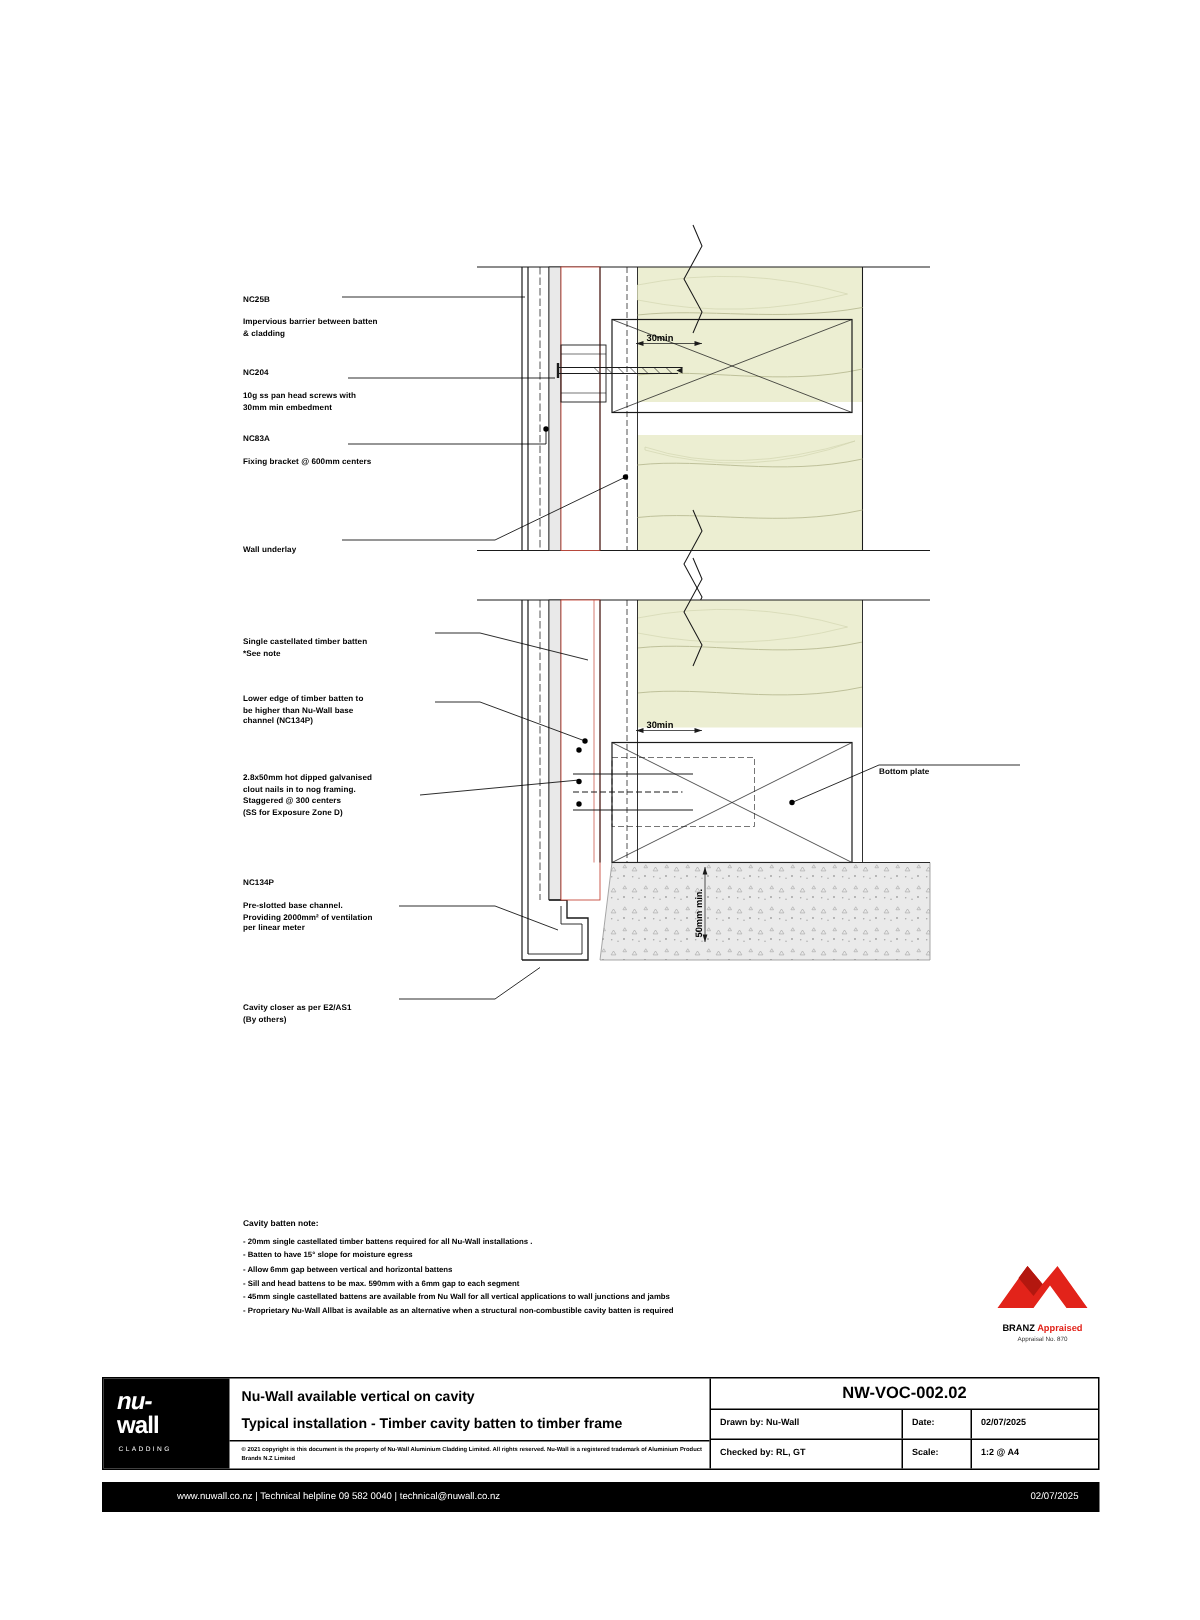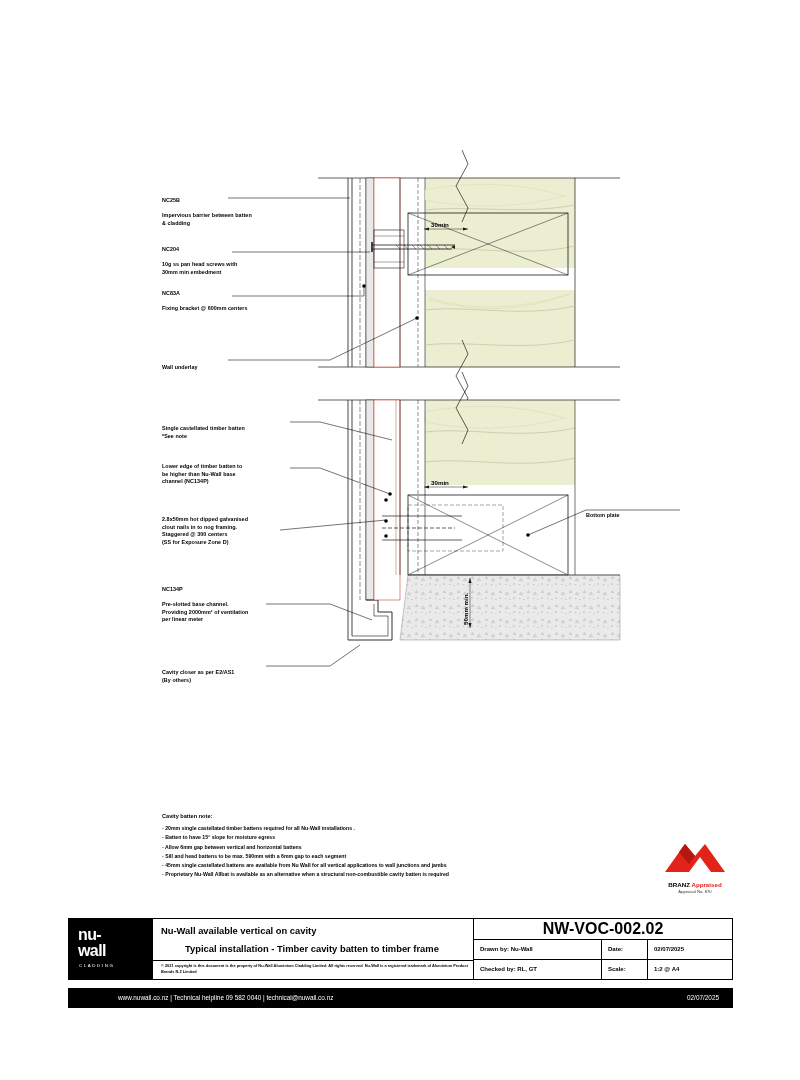--- a/index.html
+++ b/index.html
@@ -88,20 +88,21 @@
     position: relative;
     flex: none;
   }
   .tb-logo .nw1 {
     position: absolute;
     left: 9px; top: 8px;
     font-size: 16px;
     font-weight: bold;
     letter-spacing: -0.6px;
     line-height: 16px;
+    font-style: italic;
   }
   .tb-logo .nw2 {
     position: absolute;
     left: 9px; top: 24px;
     font-size: 16px;
     font-weight: bold;
     letter-spacing: -0.6px;
     line-height: 16px;
   }
   .tb-logo .nwsub {
@@ -121,21 +122,20 @@
     position: absolute;
     left: 8px; top: 6px;
     font-size: 9.4px;
     font-weight: bold;
   }
   .tb-mid .row2 {
     position: absolute;
     left: 8px; top: 24px;
     font-size: 9.4px;
     font-weight: bold;
-    margin-left: 24px;
   }
   .tb-mid .sep {
     position: absolute;
     left: 0; right: 0; top: 41px;
     height: 1px; background: #000;
   }
   .tb-mid .copy {
     position: absolute;
     left: 8px; top: 44px;
     right: 4px;
@@ -147,21 +147,21 @@
     width: 258px;
     flex: none;
     display: flex;
     flex-direction: column;
   }
   .tb-right .dnum {
     height: 22px;
     display: flex;
     align-items: center;
     justify-content: center;
-    font-size: 16px;
+    font-size: 11px;
     font-weight: bold;
     border-bottom: 1px solid #000;
     box-sizing: border-box;
   }
   .tb-right .r {
     height: 20px;
     display: flex;
     align-items: center;
     box-sizing: border-box;
     font-size: 6px;

